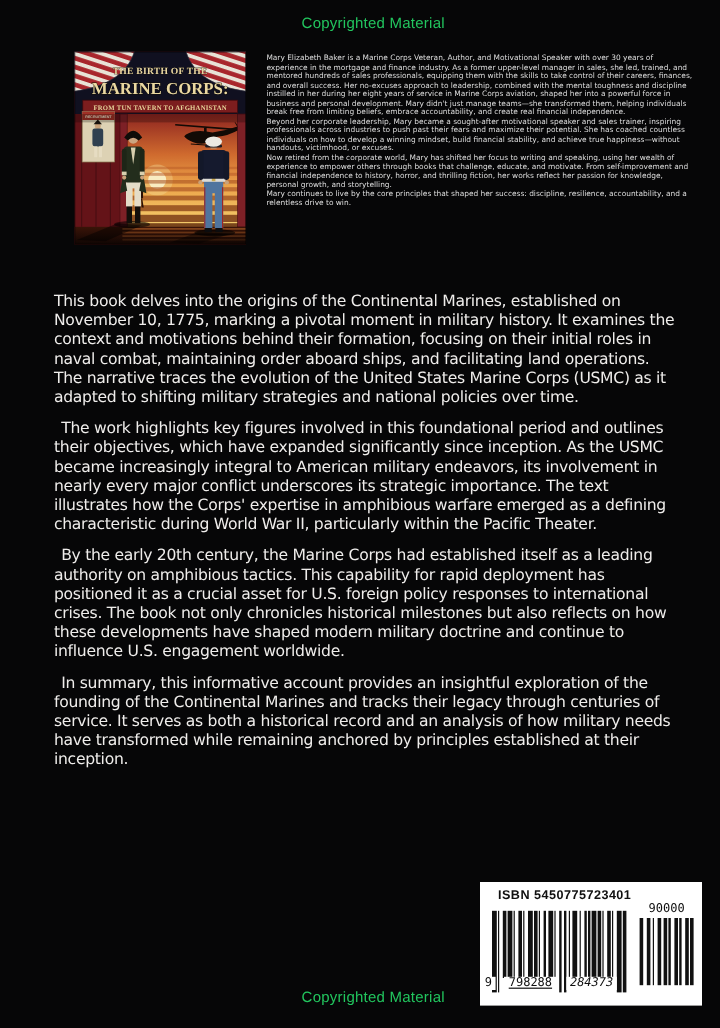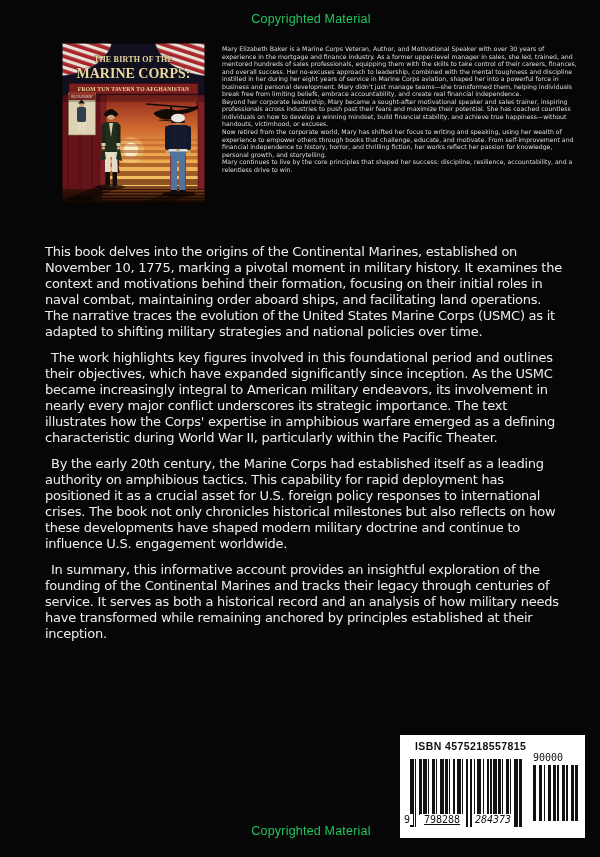--- a/index.html
+++ b/index.html
@@ -24,21 +24,21 @@
   .barcode-box{position:absolute;left:400px;top:735px;width:185px;height:103px;background:#fff;}
   .isbn-label{position:absolute;left:15px;top:5px;font-size:10.5px;font-weight:bold;color:#101010;
         font-family:"Liberation Sans",sans-serif;letter-spacing:.4px;}
   .bars-main{position:absolute;left:10px;top:24px;font-size:0;white-space:nowrap;}
   .bars-addon{position:absolute;left:133px;top:30px;font-size:0;white-space:nowrap;}
   .bc-digit{position:absolute;top:79px;background:#fff;color:#101010;
         font-family:"DejaVu Sans Mono",monospace;font-size:10px;text-align:center;}
   .bc-d9{left:1px;width:12px;}
   .bc-g1{left:20px;width:44px;text-decoration:underline;}
   .bc-g2{left:72px;width:42px;font-style:italic;}
-  .addon-label{position:absolute;left:133px;top:17px;width:45px;text-align:left;color:#101010;
+  .addon-label{position:absolute;left:133px;top:17px;width:45px;text-align:center;color:#101010;
         font-family:"DejaVu Sans Mono",monospace;font-size:10px;}
 </style>
 </head>
 <body>
 
 <div class="page">
 
   <div class="watermark wm-top">Copyrighted Material</div>
 
   <div class="cover">
@@ -187,21 +187,21 @@
   </div>
 
   <div class="desc">
     <p>This book delves into the origins of the Continental Marines, established on November 10, 1775, marking a pivotal moment in military history. It examines the context and motivations behind their formation, focusing on their initial roles in naval combat, maintaining order aboard ships, and facilitating land operations. The narrative traces the evolution of the United States Marine Corps (USMC) as it adapted to shifting military strategies and national policies over time.</p>
     <p class="indent">The work highlights key figures involved in this foundational period and outlines their objectives, which have expanded significantly since inception. As the USMC became increasingly integral to American military endeavors, its involvement in nearly every major conflict underscores its strategic importance. The text illustrates how the Corps' expertise in amphibious warfare emerged as a defining characteristic during World War II, particularly within the Pacific Theater.</p>
     <p class="indent">By the early 20th century, the Marine Corps had established itself as a leading authority on amphibious tactics. This capability for rapid deployment has positioned it as a crucial asset for U.S. foreign policy responses to international crises. The book not only chronicles historical milestones but also reflects on how these developments have shaped modern military doctrine and continue to influence U.S. engagement worldwide.</p>
     <p class="indent">In summary, this informative account provides an insightful exploration of the founding of the Continental Marines and tracks their legacy through centuries of service. It serves as both a historical record and an analysis of how military needs have transformed while remaining anchored by principles established at their inception.</p>
   </div>
 
   <div class="barcode-box">
-    <div class="isbn-label">ISBN 4575218557815</div>
+    <div class="isbn-label">ISBN 5450775723401</div>
     <div class="bars-main"><span style="display: inline-block; vertical-align: top; background: rgb(17, 17, 17); width: 3.9px; height: 68px; margin-right: 1.3px;"></span><span style="display: inline-block; vertical-align: top; background: rgb(17, 17, 17); width: 1.3px; height: 68px; margin-right: 2.6px;"></span><span style="display: inline-block; vertical-align: top; background: rgb(17, 17, 17); width: 2.6px; height: 56px; margin-right: 1.3px;"></span><span style="display: inline-block; vertical-align: top; background: rgb(17, 17, 17); width: 3.9px; height: 56px; margin-right: 1.3px;"></span><span style="display: inline-block; vertical-align: top; background: rgb(17, 17, 17); width: 1.3px; height: 56px; margin-right: 2.6px;"></span><span style="display: inline-block; vertical-align: top; background: rgb(17, 17, 17); width: 2.6px; height: 56px; margin-right: 1.3px;"></span><span style="display: inline-block; vertical-align: top; background: rgb(17, 17, 17); width: 1.3px; height: 56px; margin-right: 2.6px;"></span><span style="display: inline-block; vertical-align: top; background: rgb(17, 17, 17); width: 3.9px; height: 56px; margin-right: 1.3px;"></span><span style="display: inline-block; vertical-align: top; background: rgb(17, 17, 17); width: 2.6px; height: 56px; margin-right: 1.3px;"></span><span style="display: inline-block; vertical-align: top; background: rgb(17, 17, 17); width: 1.3px; height: 56px; margin-right: 2.6px;"></span><span style="display: inline-block; vertical-align: top; background: rgb(17, 17, 17); width: 2.6px; height: 56px; margin-right: 1.3px;"></span><span style="display: inline-block; vertical-align: top; background: rgb(17, 17, 17); width: 3.9px; height: 56px; margin-right: 1.3px;"></span><span style="display: inline-block; vertical-align: top; background: rgb(17, 17, 17); width: 1.3px; height: 56px; margin-right: 2.6px;"></span><span style="display: inline-block; vertical-align: top; background: rgb(17, 17, 17); width: 2.6px; height: 68px; margin-right: 1.3px;"></span><span style="display: inline-block; vertical-align: top; background: rgb(17, 17, 17); width: 2.6px; height: 68px; margin-right: 1.3px;"></span><span style="display: inline-block; vertical-align: top; background: rgb(17, 17, 17); width: 1.3px; height: 56px; margin-right: 2.6px;"></span><span style="display: inline-block; vertical-align: top; background: rgb(17, 17, 17); width: 3.9px; height: 56px; margin-right: 1.3px;"></span><span style="display: inline-block; vertical-align: top; background: rgb(17, 17, 17); width: 1.3px; height: 56px; margin-right: 2.6px;"></span><span style="display: inline-block; vertical-align: top; background: rgb(17, 17, 17); width: 2.6px; height: 56px; margin-right: 1.3px;"></span><span style="display: inline-block; vertical-align: top; background: rgb(17, 17, 17); width: 1.3px; height: 56px; margin-right: 1.3px;"></span><span style="display: inline-block; vertical-align: top; background: rgb(17, 17, 17); width: 3.9px; height: 56px; margin-right: 1.3px;"></span><span style="display: inline-block; vertical-align: top; background: rgb(17, 17, 17); width: 2.6px; height: 56px; margin-right: 1.3px;"></span><span style="display: inline-block; vertical-align: top; background: rgb(17, 17, 17); width: 1.3px; height: 56px; margin-right: 2.6px;"></span><span style="display: inline-block; vertical-align: top; background: rgb(17, 17, 17); width: 2.6px; height: 56px; margin-right: 1.3px;"></span><span style="display: inline-block; vertical-align: top; background: rgb(17, 17, 17); width: 1.3px; height: 56px; margin-right: 2.6px;"></span><span style="display: inline-block; vertical-align: top; background: rgb(17, 17, 17); width: 3.9px; height: 68px; margin-right: 1.3px;"></span><span style="display: inline-block; vertical-align: top; background: rgb(17, 17, 17); width: 2.6px; height: 68px; margin-right: 0px;"></span></div>
     <div class="bars-addon"><span style="display: inline-block; vertical-align: top; background: rgb(17, 17, 17); width: 3px; height: 56px; margin-right: 3px;"></span><span style="display: inline-block; vertical-align: top; background: rgb(17, 17, 17); width: 3px; height: 56px; margin-right: 1.5px;"></span><span style="display: inline-block; vertical-align: top; background: rgb(17, 17, 17); width: 1.5px; height: 56px; margin-right: 3px;"></span><span style="display: inline-block; vertical-align: top; background: rgb(17, 17, 17); width: 3px; height: 56px; margin-right: 1.5px;"></span><span style="display: inline-block; vertical-align: top; background: rgb(17, 17, 17); width: 3px; height: 56px; margin-right: 1.5px;"></span><span style="display: inline-block; vertical-align: top; background: rgb(17, 17, 17); width: 1.5px; height: 56px; margin-right: 3px;"></span><span style="display: inline-block; vertical-align: top; background: rgb(17, 17, 17); width: 3px; height: 56px; margin-right: 1.5px;"></span><span style="display: inline-block; vertical-align: top; background: rgb(17, 17, 17); width: 1.5px; height: 56px; margin-right: 3px;"></span><span style="display: inline-block; vertical-align: top; background: rgb(17, 17, 17); width: 3px; height: 56px; margin-right: 1.5px;"></span><span style="display: inline-block; vertical-align: top; background: rgb(17, 17, 17); width: 3px; height: 56px; margin-right: 0px;"></span></div>
     <div class="addon-label">90000</div>
     <div class="bc-digit bc-d9">9</div>
     <div class="bc-digit bc-g1">798288</div>
     <div class="bc-digit bc-g2">284373</div>
   </div>
 
   <div class="watermark wm-bottom">Copyrighted Material</div>
 

